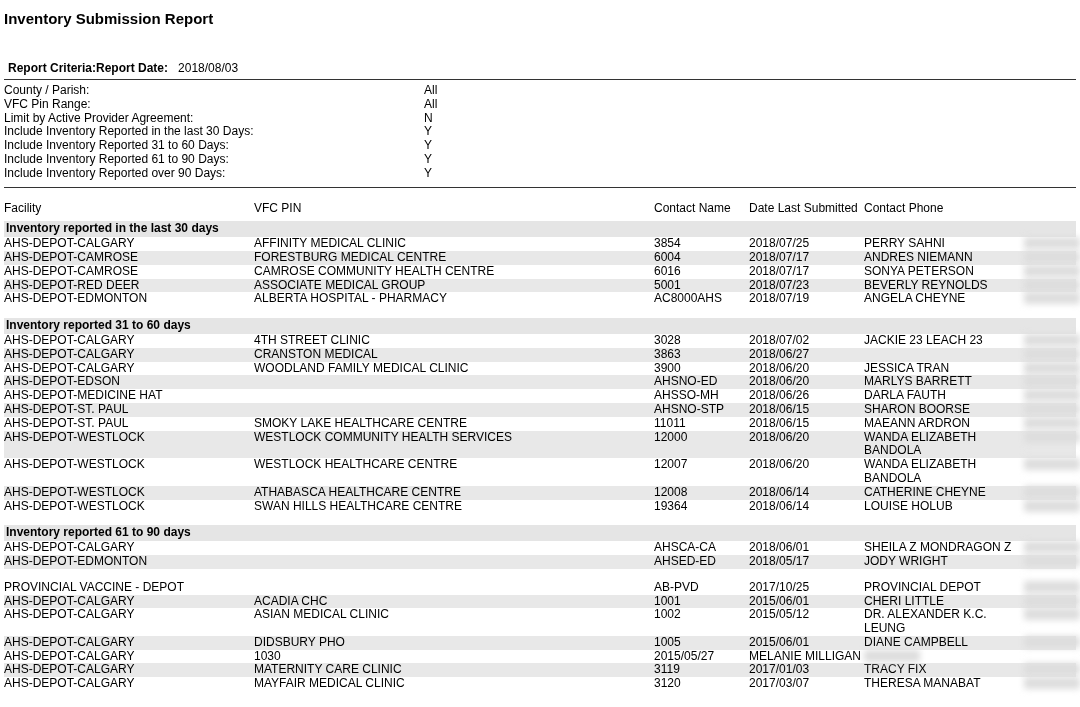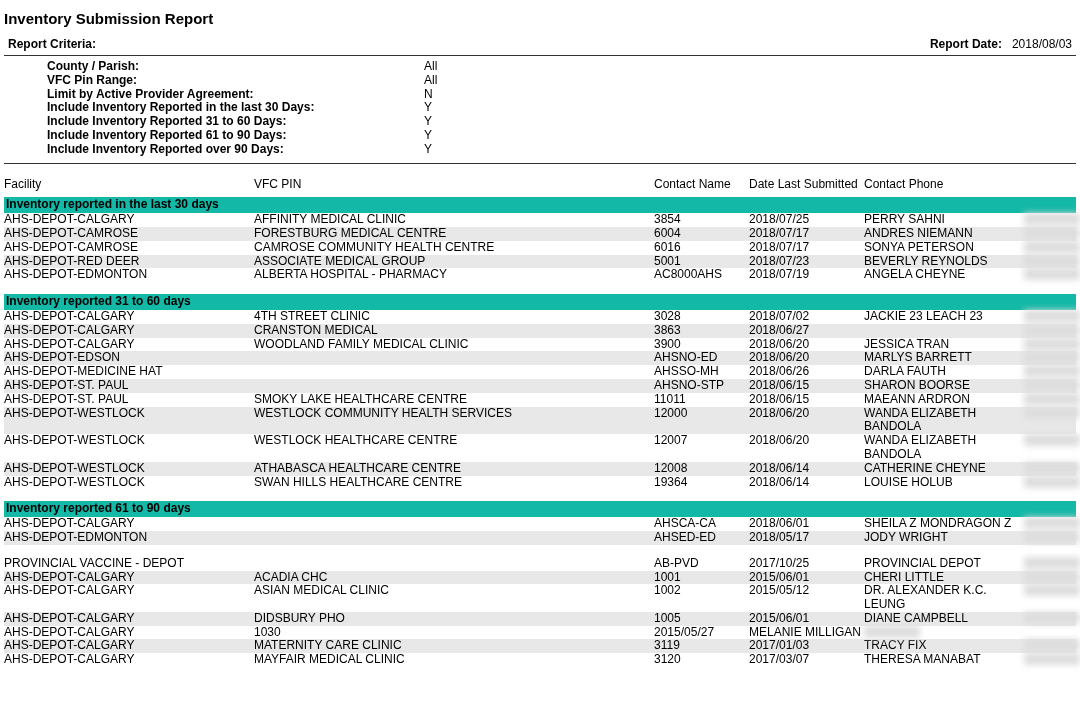--- a/index.html
+++ b/index.html
@@ -15,50 +15,50 @@
     width: 1080px;
     padding: 6px 4px;
   }
   .title {
     font-weight: bold;
     font-size: 15px;
     padding: 4px 0 8px 0;
   }
   .topline {
     display: flex;
-    justify-content: space-between;
     align-items: baseline;
     font-weight: bold;
     padding: 2px 4px;
+    margin-top: 24px;
   }
   .hr {
     border-top: 1px solid #333;
     margin: 2px 0 4px 0;
   }
   .criteria {
     padding-bottom: 4px;
   }
   .crit-row {
     display: grid;
     grid-template-columns: 420px 200px;
     line-height: 1.15;
   }
-  .crit-label { font-weight: bold; margin-left: 43px; }
+  .crit-label { font-weight: normal; }
   .crit-value { }
   .hdr-row, .data-row {
     display: grid;
     grid-template-columns: 250px 400px 95px 115px 160px 60px;
     column-gap: 0;
     line-height: 1.15;
   }
   .hdr-row {
     padding: 10px 0 6px 0;
   }
   .group-head {
-    background: #14b8a6;
+    background: #e5e5e5;
     font-weight: bold;
     padding: 1px 2px;
     line-height: 1.15;
   }
   .alt0 { background: #fff; }
   .alt1 { background: #e8e8e8; }
   .blur {
     filter: blur(3px);
     background: #ddd;
     height: 12px;

